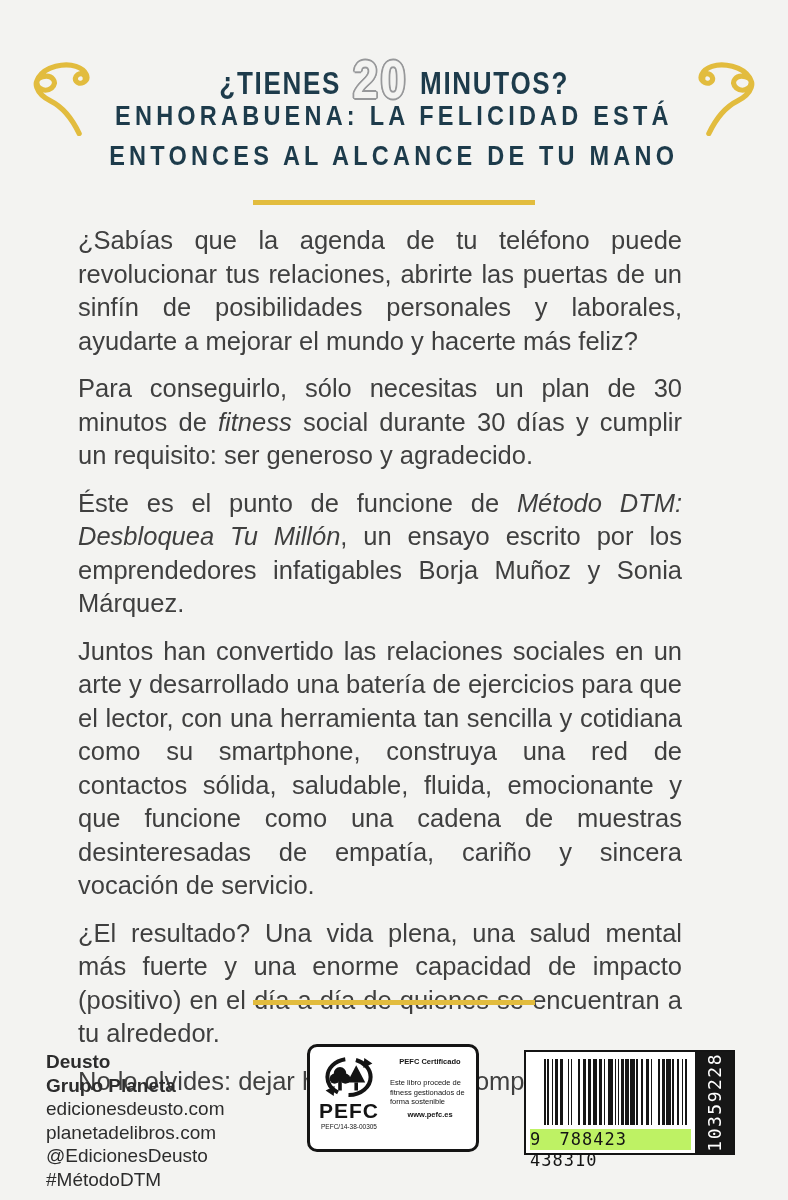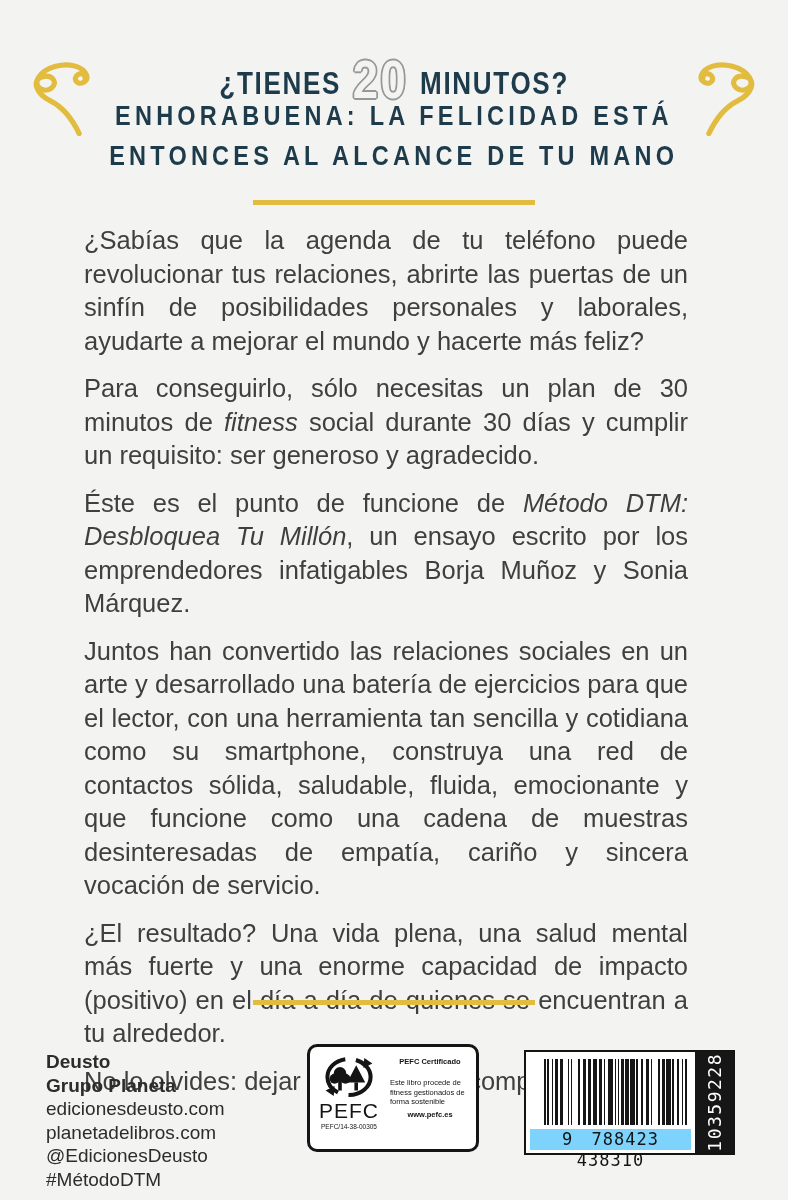--- a/index.html
+++ b/index.html
@@ -32,58 +32,58 @@
   .t2 { top: 99px; }
   .t3 { top: 139px; }
   .t2 .condense, .t3 .condense { font-size: 28px; font-weight: bold; letter-spacing: 5px; line-height: 34px; }
 
   .divider { position: absolute; left: 253px; width: 282px; height: 5px; background: #e2bc3e; }
   .divider.top { top: 200px; }
   .divider.bottom { top: 1000px; }
 
   
   .body-text {
-    position: absolute; left: 84px; top: 224px; width: 604px;
+    position: absolute; left: 78px; top: 224px; width: 604px;
     color: #3f3f3f; font-size: 25.5px; line-height: 33.5px;
     text-align: justify;
   }
   .body-text p { margin: 0 0 14px 0; }
   .body-text em { font-style: italic; }
 
   
   .publisher { position: absolute; left: 46px; top: 1050px; color: #2c2c2c; font-size: 19px; line-height: 23.5px; }
   .pub-line.bold { font-weight: bold; }
 
   .pefc-box {
     position: absolute; left: 307px; top: 1044px; width: 172px; height: 108px;
     background: #ffffff; border: 3px solid #141414; border-radius: 10px;
     box-sizing: border-box; display: flex; color: #141414;
   }
   .pefc-left { width: 78px; display: flex; flex-direction: column; align-items: center; padding-top: 7px; }
-  .pefc-word { font-size: 21px; font-weight: normal; letter-spacing: 1px; line-height: 20px; margin-top: 1px; }
+  .pefc-word { font-size: 21px; font-weight: bold; letter-spacing: 1px; line-height: 20px; margin-top: 1px; }
   .pefc-code { font-size: 6.5px; margin-top: 2px; white-space: nowrap; }
   .pefc-right { flex: 1; padding: 10px 6px 24px 2px; display: flex; flex-direction: column; align-items: center; }
   .pefc-cert { font-size: 7.5px; font-weight: bold; }
   .pefc-desc { font-size: 7.5px; line-height: 9.5px; margin-top: 12px; }
   .pefc-url  { font-size: 7.5px; font-weight: bold; margin-top: auto; margin-bottom: 6px; }
 
   .barcode-box {
     position: absolute; left: 524px; top: 1050px; width: 211px; height: 105px;
     background: #ffffff; border: 2px solid #141414; box-sizing: border-box;
   }
   .barcode-bars {
     position: absolute; left: 18px; right: 46px; top: 7px; bottom: 28px;
     display: flex;
   }
   .barcode-number {
     position: absolute; left: 4px; right: 42px; bottom: 3px; height: 21px;
-    background: #7dd3fc; color: #141414;
+    background: #bef264; color: #141414;
     font-family: "DejaVu Sans Mono", "Liberation Mono", monospace;
     font-size: 17px; letter-spacing: 1px; word-spacing: 7px;
-    text-align: center; line-height: 21px;
+    text-align: left; line-height: 21px;
   }
   .barcode-strip {
     position: absolute; right: 0; top: 0; bottom: 0; width: 38px;
     background: #161616; display: flex; align-items: center; justify-content: center;
   }
   .barcode-strip span {
     writing-mode: vertical-rl; transform: rotate(180deg);
     color: #ffffff; font-family: "DejaVu Sans Mono", "Liberation Mono", monospace;
     font-size: 18px; letter-spacing: 1.5px;
   }

